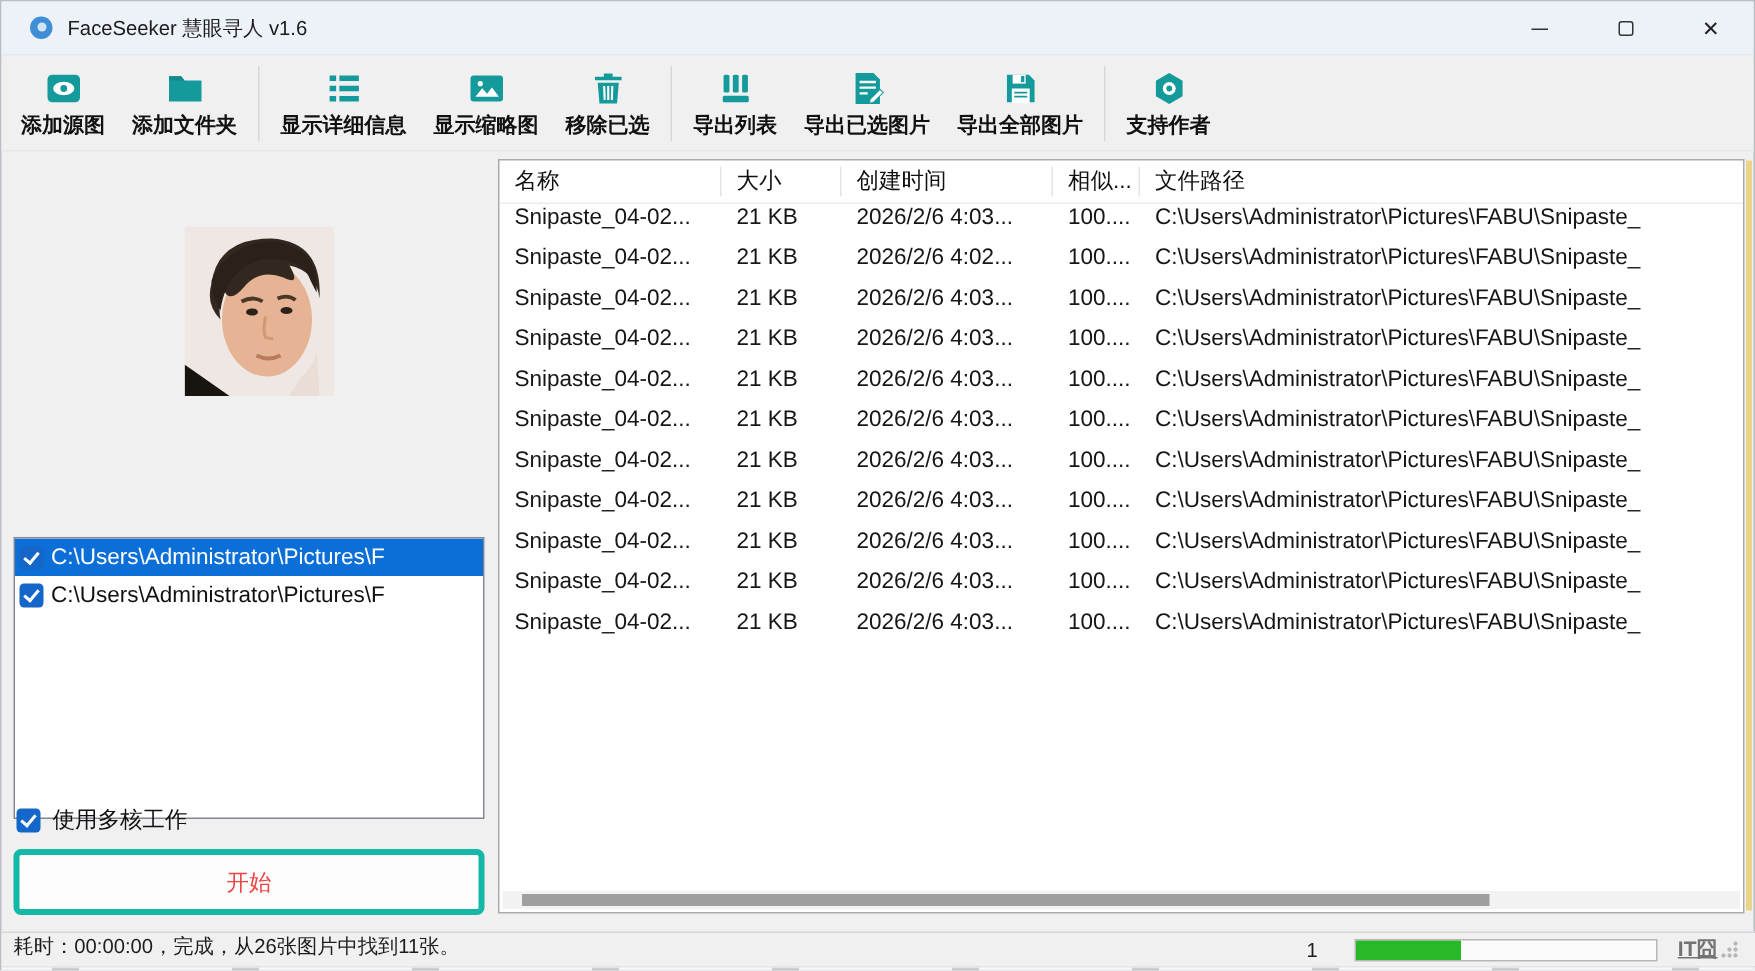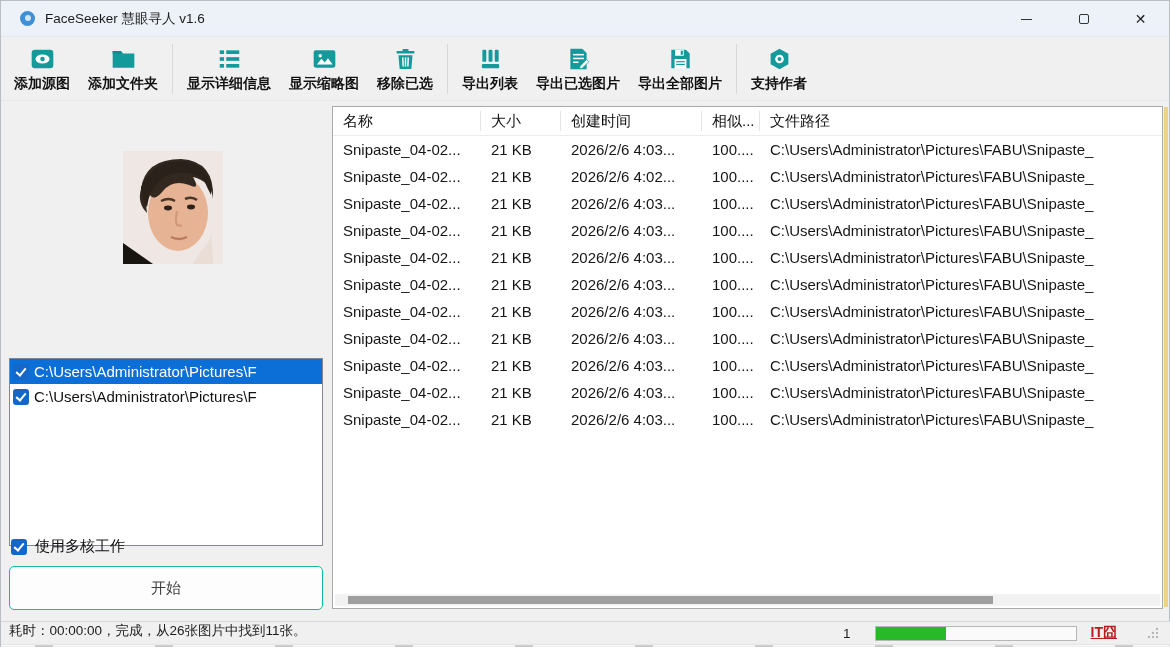--- a/index.html
+++ b/index.html
@@ -46,49 +46,49 @@
   .lrow .cb { flex:0 0 auto; }
   .lrow .ltext { font-size:15px; margin-left:5px; color:#111; }
   .lrow.selected { background:#0b6fd7; }
   .lrow.selected .ltext { color:#fff; }
   .cb { width:16px; height:16px; border-radius:3px; background:#1467c8; position:relative; display:inline-block; }
   .cb::after { content:""; position:absolute; left:5px; top:2px; width:4px; height:8px;
     border:solid #fff; border-width:0 2px 2px 0; transform:rotate(40deg); }
   .multicore { position:absolute; left:10px; top:436px; display:flex; align-items:center; }
   .multicore .mlabel { font-size:15px; color:#111; margin-left:8px; }
   .start-btn { position:absolute; left:8px; top:465px; width:314px; height:44px;
-    background:#fdfdfd; border:1px solid #14b8a6; border-radius:5px;
-    display:flex; align-items:center; justify-content:center; font-size:15px; color:#404040; cursor:default; }
+    background:#fdfdfd; border:4px solid #14b8a6; border-radius:5px;
+    display:flex; align-items:center; justify-content:center; font-size:15px; color:#ef4444; cursor:default; }
 
   
   .table-wrap { position:absolute; left:331px; top:105px; width:831px; height:503px;
     background:#fff; border:1px solid #aaaaaa; overflow:hidden; }
   .thead { display:flex; height:29px; align-items:center; border-bottom:1px solid #ececec; }
   .th { font-size:15px; color:#111; padding-left:10px; white-space:nowrap; overflow:hidden;
     border-right:1px solid #e4e4e4; height:20px; line-height:20px; }
-  .trow { display:flex; height:27px; align-items:center; }
+  .trow { display:flex; height:27px; align-items:flex-start; }
   .td { font-size:15px; color:#161616; padding-left:10px; white-space:nowrap; overflow:hidden; }
   .c-name { width:148px; flex:0 0 auto; }
   .c-size { width:80px; flex:0 0 auto; }
   .c-created { width:141px; flex:0 0 auto; }
   .c-sim { width:58px; flex:0 0 auto; }
   .c-path { flex:1 1 auto; border-right:none; }
   .hscroll { position:absolute; left:2px; right:2px; bottom:2px; height:12px; background:#f2f2f2; }
   .hthumb { position:absolute; left:13px; top:2px; width:645px; height:8px; background:#9f9f9f; }
   .right-strip { position:absolute; left:1163px; top:106px; width:4px; height:500px; background:#ecd387; }
 
   
   .statusbar { position:absolute; left:0; top:620px; width:1170px; height:23px;
     background:#f0f0f0; border-top:1px solid #d6d6d6; display:flex; align-items:flex-start; }
   .status-text { font-size:13.5px; color:#1c1c1c; margin-left:8px; white-space:nowrap; }
   .status-right { position:absolute; right:12px; display:flex; align-items:center; height:100%; }
   .page-count { font-size:13.5px; color:#1c1c1c; margin-right:24px; }
   .progress { width:202px; height:15px; background:#fafafa; border:1px solid #b7b7b7; position:relative; margin-right:14px; }
   .progress-fill { height:100%; background:#27b927; }
-  .site-link { font-size:14px; color:#b91c1c; text-decoration:underline; font-weight:bold; margin-right:30px; cursor:pointer; }
+  .site-link { font-size:14px; color:#737373; text-decoration:underline; font-weight:bold; margin-right:2px; cursor:pointer; }
   .resize-grip { width:12px; height:12px; position:relative; opacity:.55; }
   .resize-grip::before { content:""; position:absolute; right:0; bottom:0; width:12px; height:12px;
     background:
       radial-gradient(circle at 10px 2px, #8a8a8a 1.2px, transparent 1.6px),
       radial-gradient(circle at 10px 6px, #8a8a8a 1.2px, transparent 1.6px),
       radial-gradient(circle at 6px 6px, #8a8a8a 1.2px, transparent 1.6px),
       radial-gradient(circle at 10px 10px,#8a8a8a 1.2px, transparent 1.6px),
       radial-gradient(circle at 6px 10px, #8a8a8a 1.2px, transparent 1.6px),
       radial-gradient(circle at 2px 10px, #8a8a8a 1.2px, transparent 1.6px); }
   .clip-strip { position:absolute; left:0; top:643px; width:1170px; height:4px; background:#fbfbfb;

